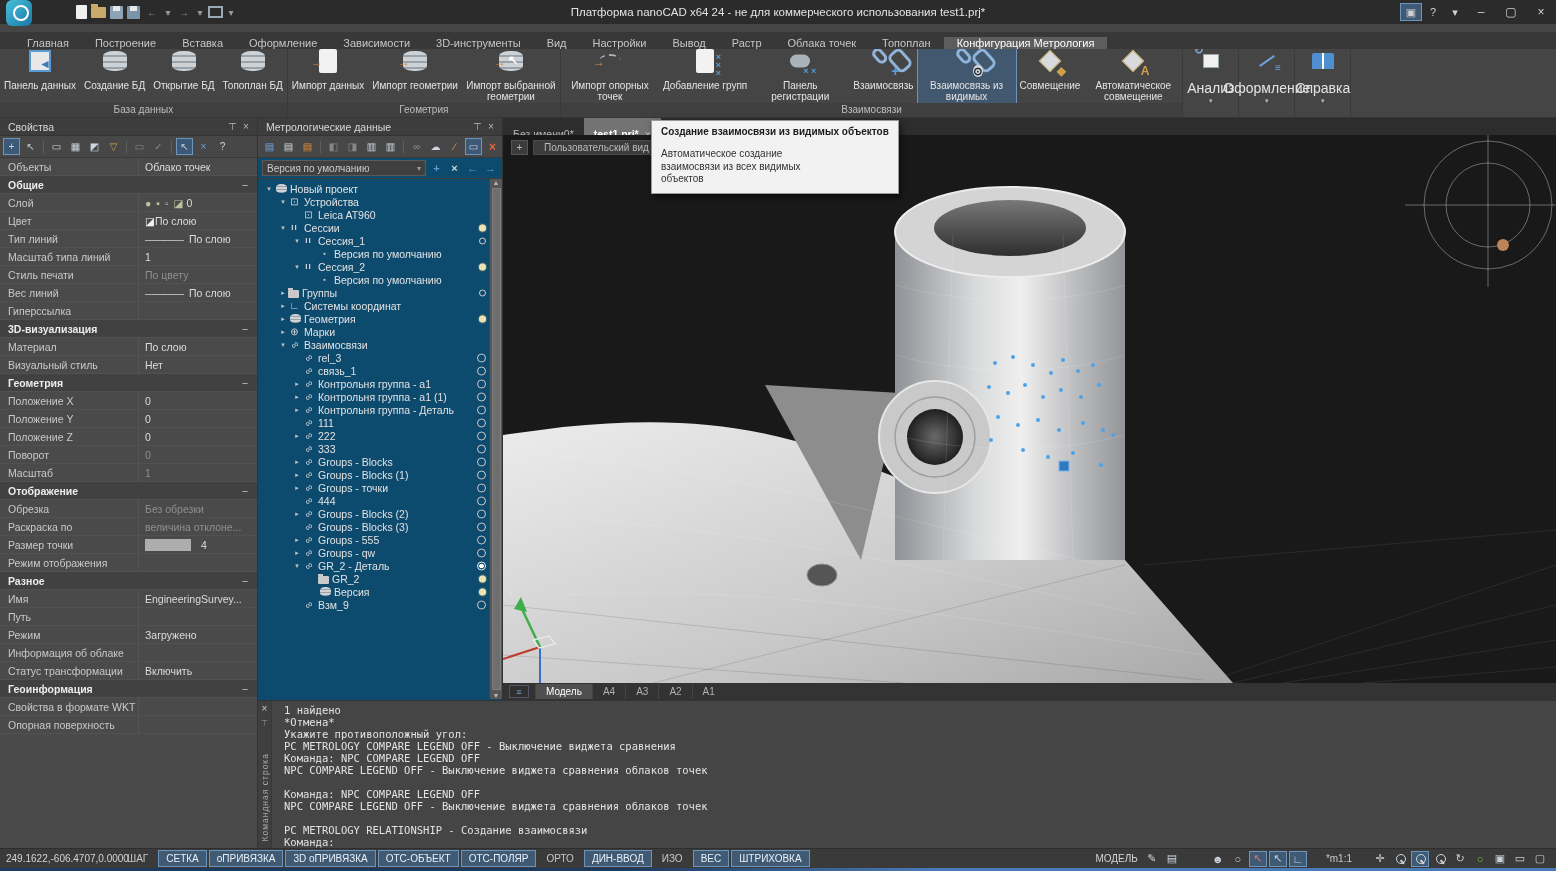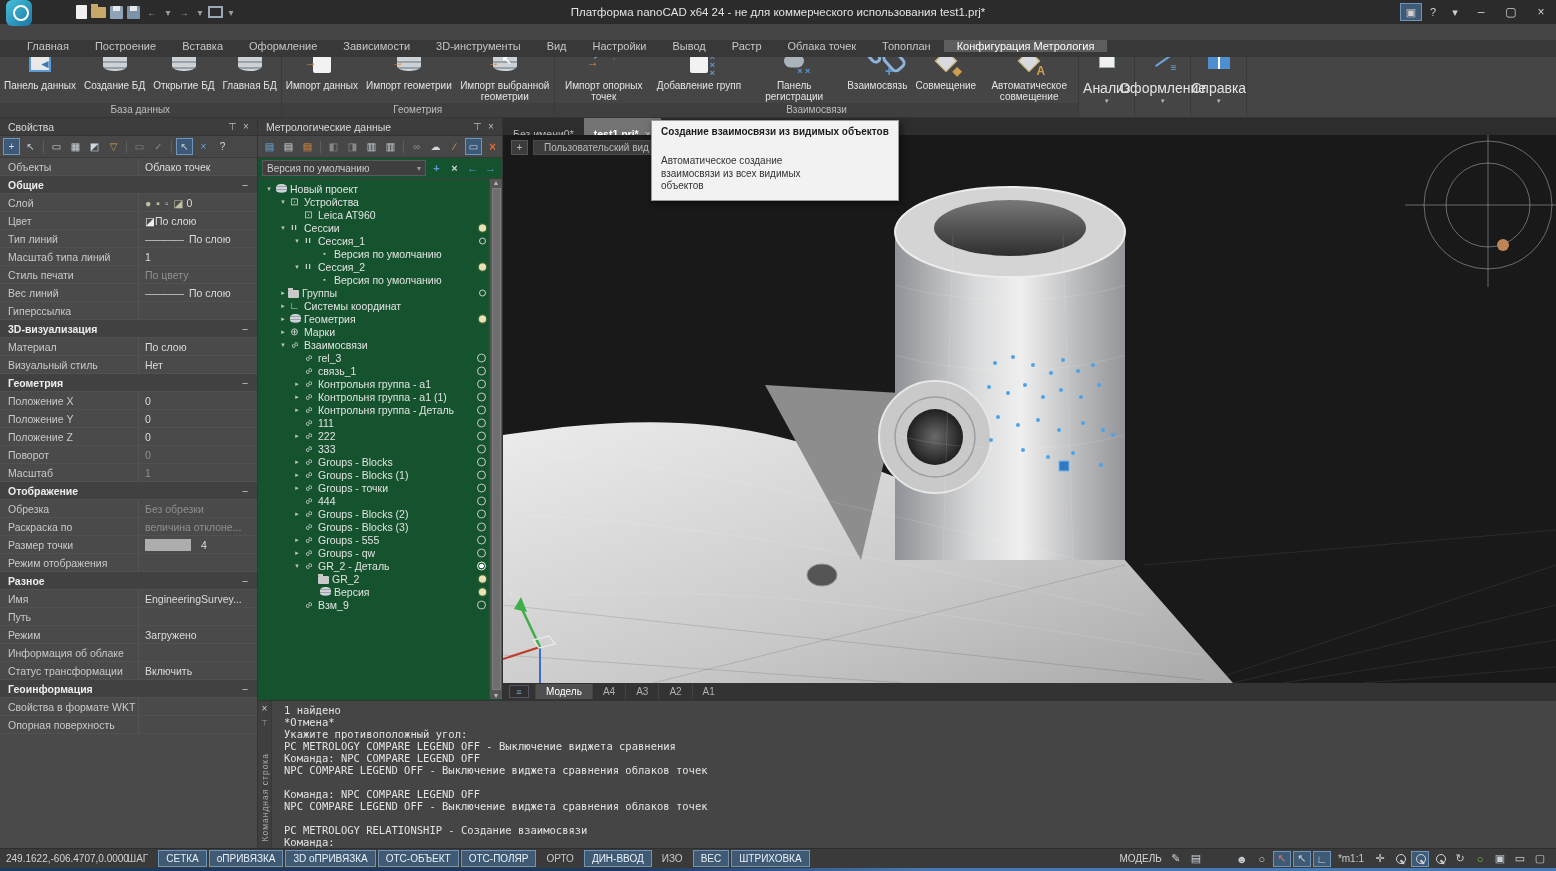--- a/index.html
+++ b/index.html
@@ -21,21 +21,21 @@
   .qicon[data-kind="screen"]{border:2px solid #9ba8b5;width:15px;height:12px}
   .qicon .qg{font-size:10px}
   .qicon[data-name$="menu-icon"]{width:8px;color:#9a9a9a;font-size:7px}
   .ttitle{position:absolute;left:0;right:0;top:0;height:24px;text-align:center;line-height:24px;font-size:11.5px;color:#e3e3e3;pointer-events:none}
   .tright{margin-left:auto;display:flex;align-items:center;height:100%}
   .hicon{width:22px;height:18px;display:flex;align-items:center;justify-content:center;color:#d0d0d0;font-size:11px}
   .hicon[data-on="true"]{background:#3f5a75;border:1px solid #6d94ba}
   .wbtn{width:30px;height:24px;display:flex;align-items:center;justify-content:center;color:#cfcfcf;font-size:12px}
 
   
-  .rtabs{position:absolute;left:0;top:40px;width:1556px;height:17px;background:#383838;display:flex;align-items:flex-start;padding-left:14px;z-index:29}
+  .rtabs{position:absolute;left:0;top:32px;width:1556px;height:17px;background:#383838;display:flex;align-items:flex-end;padding-left:14px;z-index:29}
   .rtab{padding:0 13px;display:flex;align-items:center;color:#c6c6c6;font-size:11px}
   .rtab[data-active="true"]{background:#5d5d5d;color:#fff}
 
   
   .ribbon{position:absolute;left:0;top:41px;width:1556px;height:77px;background:#454545;display:flex;align-items:stretch;border-bottom:1px solid #353535}
   .rgroup{position:relative;border-right:1px solid #3a3a3a;padding-bottom:14px;display:flex}
   .rbtns{display:flex;align-items:stretch}
   .rbtn{min-width:48px;max-width:98px;padding:3px 4px 0 4px;display:flex;flex-direction:column;align-items:center;text-align:center;color:#e3e3e3;font-size:10px;line-height:11px}
   .rbtn[data-active="true"]{background:#41586f;outline:1px solid #6d94ba}
   .rgname{position:absolute;left:0;right:0;bottom:0;height:14px;background:#3f3f3f;color:#bdbdbd;font-size:10px;text-align:center;line-height:14px}
@@ -102,21 +102,21 @@
   .prow[data-type="section"]{background:#414141}
   .prow[data-type="section"] .pl{color:#ececec;font-weight:bold}
   .prow[data-type="section"]::after{content:"−";margin-left:auto;padding-right:9px;color:#cfcfcf}
   .prow[data-muted="true"] .pvt{color:#8f8f8f}
   .pv[data-widget="layer"]::before{content:"● ▪ ▫ ◪ ";color:#bfbf9f;letter-spacing:1px;margin-right:2px}
   .pv[data-widget="color"]::before{content:"◪ ";color:#f0f0f0}
   .pv[data-widget="line"]::before{content:"————";color:#cfcfcf;letter-spacing:-1px;margin-right:6px}
   .pv[data-widget="swatch"]::before{content:"";width:46px;height:12px;background:#adadad;margin-right:10px}
 
   
-  .met{position:absolute;left:258px;top:118px;width:245px;height:582px;background:#14532d;border-right:1px solid #333}
+  .met{position:absolute;left:258px;top:118px;width:245px;height:582px;background:#0c4a6e;border-right:1px solid #333}
   .mver{height:21px;display:flex;align-items:center;gap:3px;padding:2px 4px;border-bottom:1px solid #3e3e3e}
   .mver-dd{flex:1;height:16px;background:#3f3f3f;border:1px solid #5a5a5a;color:#ccc;padding:0 4px;display:flex;align-items:center;font-size:10px}
   .mver-dd::after{content:"▾";margin-left:auto;color:#9a9a9a;font-size:8px}
   .mvb{width:15px;text-align:center;font-weight:bold;color:#cfd6dd;font-size:11px}
   .mvb[data-tint="blue"]{color:#5b9bd5}
   .mtree{position:relative;height:520px;overflow:hidden;padding-top:3px}
   .titem{display:flex;height:13px;align-items:center;position:relative;padding-right:16px;color:#e2e2e2;font-size:10.5px}
   .titem[data-indent="0"]{padding-left:6px}
   .titem[data-indent="1"]{padding-left:20px}
   .titem[data-indent="2"]{padding-left:34px}
@@ -156,21 +156,21 @@
   .vview{height:15px;background:#3c3c3c;border:1px solid #4a4a4a;color:#b9b9b9;padding:0 10px;display:flex;align-items:center;font-size:10px}
   .vcanvas{position:absolute;left:0;top:17px;width:1053px;height:548px}
   .vlayout{position:absolute;left:0;bottom:0;width:1053px;height:17px;background:#333;display:flex;align-items:center;font-size:10px}
   .vlmenu{width:20px;height:13px;margin:0 6px;background:#2f2f2f;border:1px solid #556;display:flex;align-items:center;justify-content:center;color:#7fa7cc;font-size:9px}
   .vlmenu::before{content:"≡"}
   .vltab{height:15px;padding:0 10px;display:flex;align-items:center;color:#b0b0b0;border-left:1px solid #444}
   .vltab[data-active="true"]{background:#4f4f4f;color:#fff}
 
   
   .tip{position:absolute;left:651px;top:120px;background:#f2f2f2;color:#222;border:1px solid #9a9a9a;box-shadow:2px 3px 7px rgba(0,0,0,.55);padding:5px 9px 7px 9px;z-index:50}
-  .tip-title{font-weight:bold;font-size:10px;white-space:nowrap;margin-bottom:18px;color:#1a1a1a}
+  .tip-title{font-weight:bold;font-size:10px;white-space:nowrap;margin-bottom:11px;color:#1a1a1a}
   .tip-body{font-size:10px;color:#333;line-height:12.5px;width:168px}
 
   
   .cmd{position:absolute;left:258px;top:700px;width:1298px;height:148px;background:#454545;border-top:1px solid #333}
   .cgut{position:absolute;left:0;top:0;bottom:0;width:14px;background:#3f3f3f;border-right:1px solid #383838;display:flex;flex-direction:column;align-items:center;padding-top:2px}
   .cg-close{color:#cfcfcf;font-size:10px}
   .cg-close::before{content:"×"}
   .cg-pin{color:#9a9a9a;font-size:8px;margin-top:4px}
   .cg-pin::before{content:"⊥";display:inline-block;transform:rotate(180deg)}
   .cg-label{margin-top:auto;margin-bottom:6px;writing-mode:vertical-rl;transform:rotate(180deg);font-size:8.5px;color:#a8a8a8;letter-spacing:1px}
@@ -183,21 +183,21 @@
   .sbt{padding:2px 7px;margin:2px 1px;border:1px solid transparent;color:#c8c8c8;white-space:nowrap}
   .sbt[data-on="true"]{background:#405a74;border-color:#6d94ba;color:#e8f1fa}
   .ssp{flex:1}
   .smodel{color:#d5d5d5;margin-right:4px}
   .sicon{min-width:18px;height:16px;display:flex;align-items:center;justify-content:center;border:1px solid transparent;color:#c9cfd6;font-size:11px;position:relative;margin:0 1px}
   .sicon[data-on="true"]{background:#3f5a75;border-color:#6d94ba}
   .sicon[data-tint="red"] .sg{color:#e07070}
   .sicon[data-tint="green"] .sg{color:#7ac143;font-weight:bold}
   .sicon[data-kind="mag"]::before{content:"";position:absolute;width:8px;height:8px;border:1.5px solid #cfd6dd;border-radius:50%;top:2px;left:4px}
   .sicon[data-kind="mag"]::after{content:"";position:absolute;width:5px;height:1.5px;background:#cfd6dd;transform:rotate(45deg);bottom:3px;right:3px}
-  .sscale{color:#c8c8c8;margin:0 6px}
+  .sscale{color:#c8c8c8;margin:0 18px}
   .strip{position:absolute;left:0;top:868px;width:1556px;height:3px;background:linear-gradient(90deg,#1d3a5f 0 40%,#4a7ab5 60% 100%)}
 </style>
 </head>
 <body>
 
 <div class="tbar" data-name="title-bar">
   <div class="logo" data-name="app-logo-icon"></div>
   <div class="qat" data-name="quick-access-toolbar">
 
       <span class="qicon" data-name="new-file-icon" data-kind="page">
@@ -354,21 +354,21 @@
             <span class="ric-badge"></span>
           </span>
             <span class="rlabel" data-name="ribbon-button-label">Открытие БД</span>
           </div>
 
           <div class="rbtn" data-name="ribbon-button">
             <span class="ric" data-name="ribbon-button-icon" data-icon="db-close">
             <span class="ric-base"></span>
             <span class="ric-badge"></span>
           </span>
-            <span class="rlabel" data-name="ribbon-button-label">Главная БД</span>
+            <span class="rlabel" data-name="ribbon-button-label">Топоплан БД</span>
           </div>
 
       </div>
       <div class="rgname" data-name="ribbon-group-name">База данных</div>
     </div>
 
     <div class="rgroup" data-name="ribbon-group">
       <div class="rbtns">
 
           <div class="rbtn" data-name="ribbon-button">
@@ -427,20 +427,27 @@
           </div>
 
           <div class="rbtn" data-name="ribbon-button">
             <span class="ric" data-name="ribbon-button-icon" data-icon="relation">
             <span class="ric-base"></span>
             <span class="ric-badge"></span>
           </span>
             <span class="rlabel" data-name="ribbon-button-label">Взаимосвязь</span>
           </div>
 
+          <div class="rbtn" data-name="ribbon-button" data-active="true">
+            <span class="ric" data-name="ribbon-button-icon" data-icon="relation-visible">
+            <span class="ric-base"></span>
+            <span class="ric-badge"></span>
+          </span>
+            <span class="rlabel" data-name="ribbon-button-label">Взаимосвязь из видимых</span>
+          </div>
 
           <div class="rbtn" data-name="ribbon-button">
             <span class="ric" data-name="ribbon-button-icon" data-icon="align">
             <span class="ric-base"></span>
             <span class="ric-badge"></span>
           </span>
             <span class="rlabel" data-name="ribbon-button-label">Совмещение</span>
           </div>
 
           <div class="rbtn" data-name="ribbon-button">

